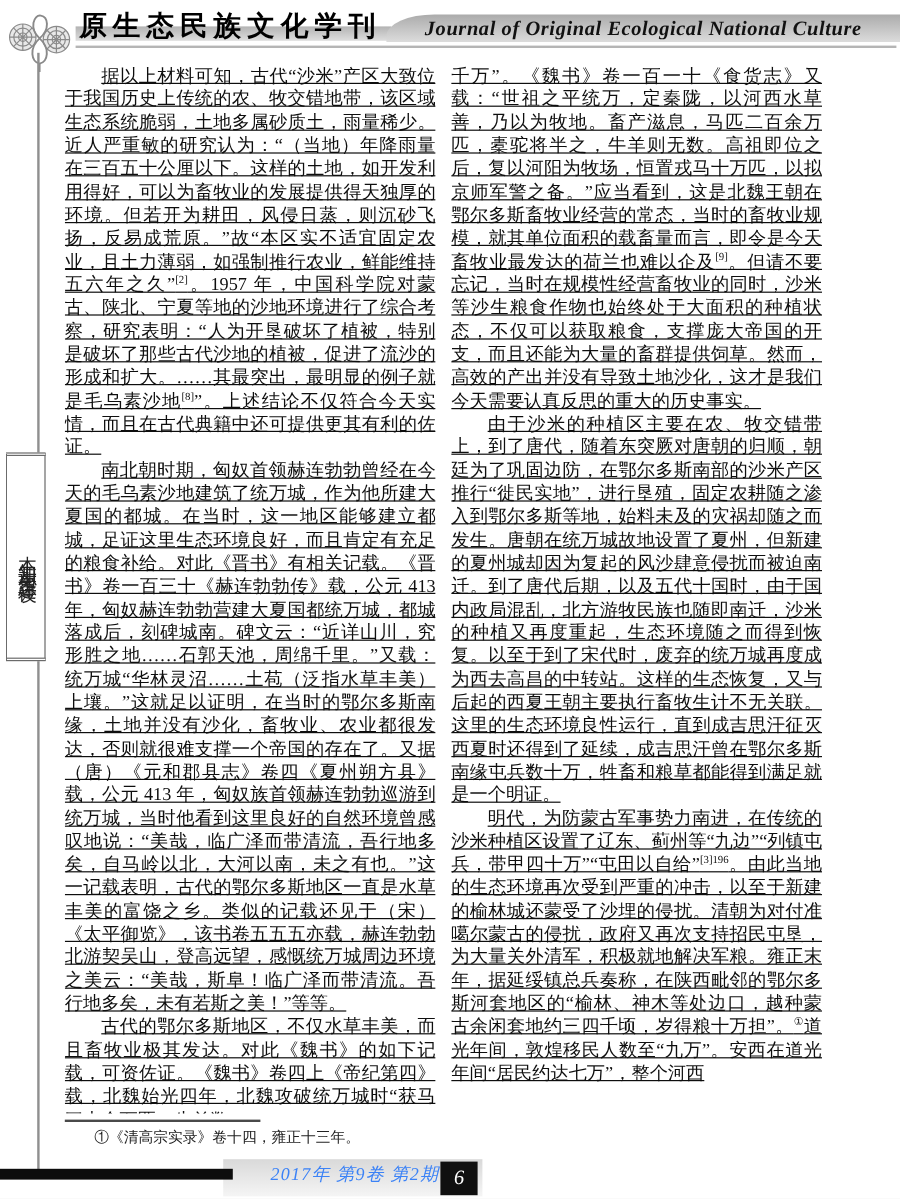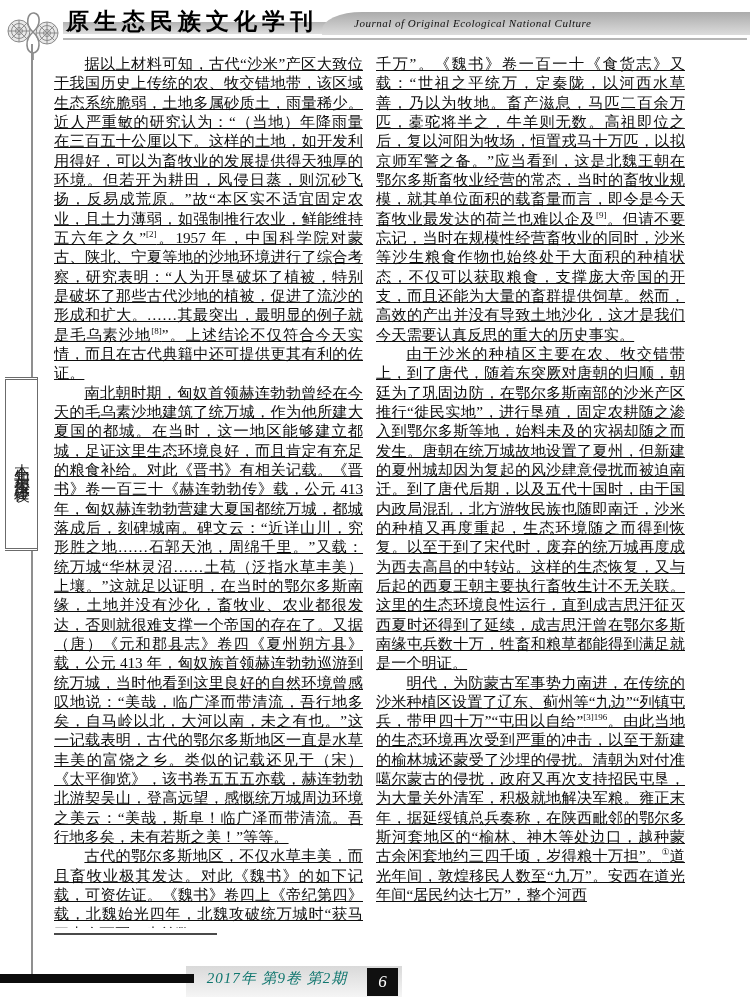--- a/index.html
+++ b/index.html
@@ -9,22 +9,22 @@
   }
   
   .logo{position:absolute;left:4px;top:6px;width:58px;height:54px;}
   .vrule{position:absolute;left:31px;top:44px;width:2px;height:932px;background:#8f8f8f;}
   .band-cn{position:absolute;left:63px;top:22px;width:263px;height:12px;
     background:linear-gradient(180deg,#b3b3b3,#dedede);}
   .band-en{position:absolute;left:322px;top:12px;width:428px;height:23px;
     background:linear-gradient(180deg,#ababab,#dcdcdc);
     border-top-left-radius:40px 18px;}
   .band-en span{display:block;padding-left:32px;line-height:23px;
-    font-style:italic;font-size:11px;letter-spacing:.5px;color:#111;
-    font-family:"Liberation Serif",serif;white-space:nowrap;}
+    font-style:italic;font-size:17px;letter-spacing:.5px;color:#111;
+    font-family:"Liberation Serif",serif;white-space:nowrap;font-weight:bold;}
   .title-cn{position:absolute;left:66px;top:6px;font-size:23px;font-weight:bold;
     letter-spacing:5px;color:#000;white-space:nowrap;z-index:2;
     font-family:"Liberation Sans","DejaVu Sans",sans-serif;}
   .header-rule{position:absolute;left:63px;top:38px;width:684px;height:2px;background:#b5b5b5;}
   
   .side-label{position:absolute;left:5px;top:377px;width:31px;height:168px;
     border-left:1px solid #6b6b6b;border-right:1px solid #6b6b6b;
     border-top:3px double #6b6b6b;border-bottom:3px double #6b6b6b;
     display:flex;align-items:center;justify-content:center;background:#fff;z-index:2;}
   .side-label span{writing-mode:vertical-rl;text-orientation:upright;
@@ -40,22 +40,22 @@
   
   .fn-rule{position:absolute;left:54px;top:933px;width:163px;height:2px;background:#4a4a4a;}
   .footnotes{position:absolute;left:54px;top:940px;width:312px;
     font-size:12.3px;line-height:16px;color:#222;}
   .footnotes p{margin:0;}
   .footnotes p.indent{text-indent:2em;}
   
   .footer-band{position:absolute;left:186px;top:966px;width:216px;height:31px;
     background:linear-gradient(180deg,#d9d9d9,#f5f5f5);}
   .footer-bar{position:absolute;left:0;top:974px;width:194px;height:9px;background:#0d0d0d;}
-  .footer-issue{position:absolute;left:188px;top:969px;width:178px;text-align:center;
-    font-size:15px;letter-spacing:1px;font-style:italic;color:#0f766e;white-space:nowrap;}
+  .footer-issue{position:absolute;left:188px;top:969px;width:178px;text-align:right;
+    font-size:15px;letter-spacing:1px;font-style:italic;color:#3b82f6;white-space:nowrap;}
   .footer-page{position:absolute;left:367px;top:968px;width:31px;height:28px;background:#101010;
     color:#fff;text-align:center;line-height:27px;font-size:17px;font-style:italic;
     font-family:"Liberation Serif",serif;}
 </style>
 </head>
 <body>
 
 <div class="page">
 
   <svg class="logo" viewBox="0 0 58 54" aria-hidden="true">
@@ -91,19 +91,22 @@
       <p class="indent">南北朝时期，匈奴首领赫连勃勃曾经在今天的毛乌素沙地建筑了统万城，作为他所建大夏国的都城。在当时，这一地区能够建立都城，足证这里生态环境良好，而且肯定有充足的粮食补给。对此《晋书》有相关记载。《晋书》卷一百三十《赫连勃勃传》载，公元 413 年，匈奴赫连勃勃营建大夏国都统万城，都城落成后，刻碑城南。碑文云：“近详山川，究形胜之地……石郭天池，周绵千里。”又载：统万城“华林灵沼……土苞（泛指水草丰美）上壤。”这就足以证明，在当时的鄂尔多斯南缘，土地并没有沙化，畜牧业、农业都很发达，否则就很难支撑一个帝国的存在了。又据（唐）《元和郡县志》卷四《夏州朔方县》载，公元 413 年，匈奴族首领赫连勃勃巡游到统万城，当时他看到这里良好的自然环境曾感叹地说：“美哉，临广泽而带清流，吾行地多矣，自马岭以北，大河以南，未之有也。”这一记载表明，古代的鄂尔多斯地区一直是水草丰美的富饶之乡。类似的记载还见于（宋）《太平御览》，该书卷五五五亦载，赫连勃勃北游契吴山，登高远望，感慨统万城周边环境之美云：“美哉，斯阜！临广泽而带清流。吾行地多矣，未有若斯之美！”等等。</p>
       <p class="indent">古代的鄂尔多斯地区，不仅水草丰美，而且畜牧业极其发达。对此《魏书》的如下记载，可资佐证。《魏书》卷四上《帝纪第四》载，北魏始光四年，北魏攻破统万城时“获马三十余万匹，牛羊数</p>
     </div>
   <div class="col col-right">
       <p class="">千万”。《魏书》卷一百一十《食货志》又载：“世祖之平统万，定秦陇，以河西水草善，乃以为牧地。畜产滋息，马匹二百余万匹，橐驼将半之，牛羊则无数。高祖即位之后，复以河阳为牧场，恒置戎马十万匹，以拟京师军警之备。”应当看到，这是北魏王朝在鄂尔多斯畜牧业经营的常态，当时的畜牧业规模，就其单位面积的载畜量而言，即令是今天畜牧业最发达的荷兰也难以企及<sup>[9]</sup>。但请不要忘记，当时在规模性经营畜牧业的同时，沙米等沙生粮食作物也始终处于大面积的种植状态，不仅可以获取粮食，支撑庞大帝国的开支，而且还能为大量的畜群提供饲草。然而，高效的产出并没有导致土地沙化，这才是我们今天需要认真反思的重大的历史事实。</p>
       <p class="indent">由于沙米的种植区主要在农、牧交错带上，到了唐代，随着东突厥对唐朝的归顺，朝廷为了巩固边防，在鄂尔多斯南部的沙米产区推行“徙民实地”，进行垦殖，固定农耕随之渗入到鄂尔多斯等地，始料未及的灾祸却随之而发生。唐朝在统万城故地设置了夏州，但新建的夏州城却因为复起的风沙肆意侵扰而被迫南迁。到了唐代后期，以及五代十国时，由于国内政局混乱，北方游牧民族也随即南迁，沙米的种植又再度重起，生态环境随之而得到恢复。以至于到了宋代时，废弃的统万城再度成为西去高昌的中转站。这样的生态恢复，又与后起的西夏王朝主要执行畜牧生计不无关联。这里的生态环境良性运行，直到成吉思汗征灭西夏时还得到了延续，成吉思汗曾在鄂尔多斯南缘屯兵数十万，牲畜和粮草都能得到满足就是一个明证。</p>
       <p class="indent">明代，为防蒙古军事势力南进，在传统的沙米种植区设置了辽东、蓟州等“九边”“列镇屯兵，带甲四十万”“屯田以自给”<sup>[3]196</sup>。由此当地的生态环境再次受到严重的冲击，以至于新建的榆林城还蒙受了沙埋的侵扰。清朝为对付准噶尔蒙古的侵扰，政府又再次支持招民屯垦，为大量关外清军，积极就地解决军粮。雍正末年，据延绥镇总兵奏称，在陕西毗邻的鄂尔多斯河套地区的“榆林、神木等处边口，越种蒙古余闲套地约三四千顷，岁得粮十万担”。<sup>①</sup>道光年间，敦煌移民人数至“九万”。安西在道光年间“居民约达七万”，整个河西</p>
     </div>
 
   <div class="fn-rule"></div>
+  <div class="footnotes">
+      <p class="indent">①《清高宗实录》卷十四，雍正十三年。</p>
+    </div>
 
   <div class="footer-band"></div>
   <div class="footer-bar"></div>
   <div class="footer-issue">2017年 第9卷 第2期</div>
   <div class="footer-page">6</div>
 
 </div>
 
 </body></html>

